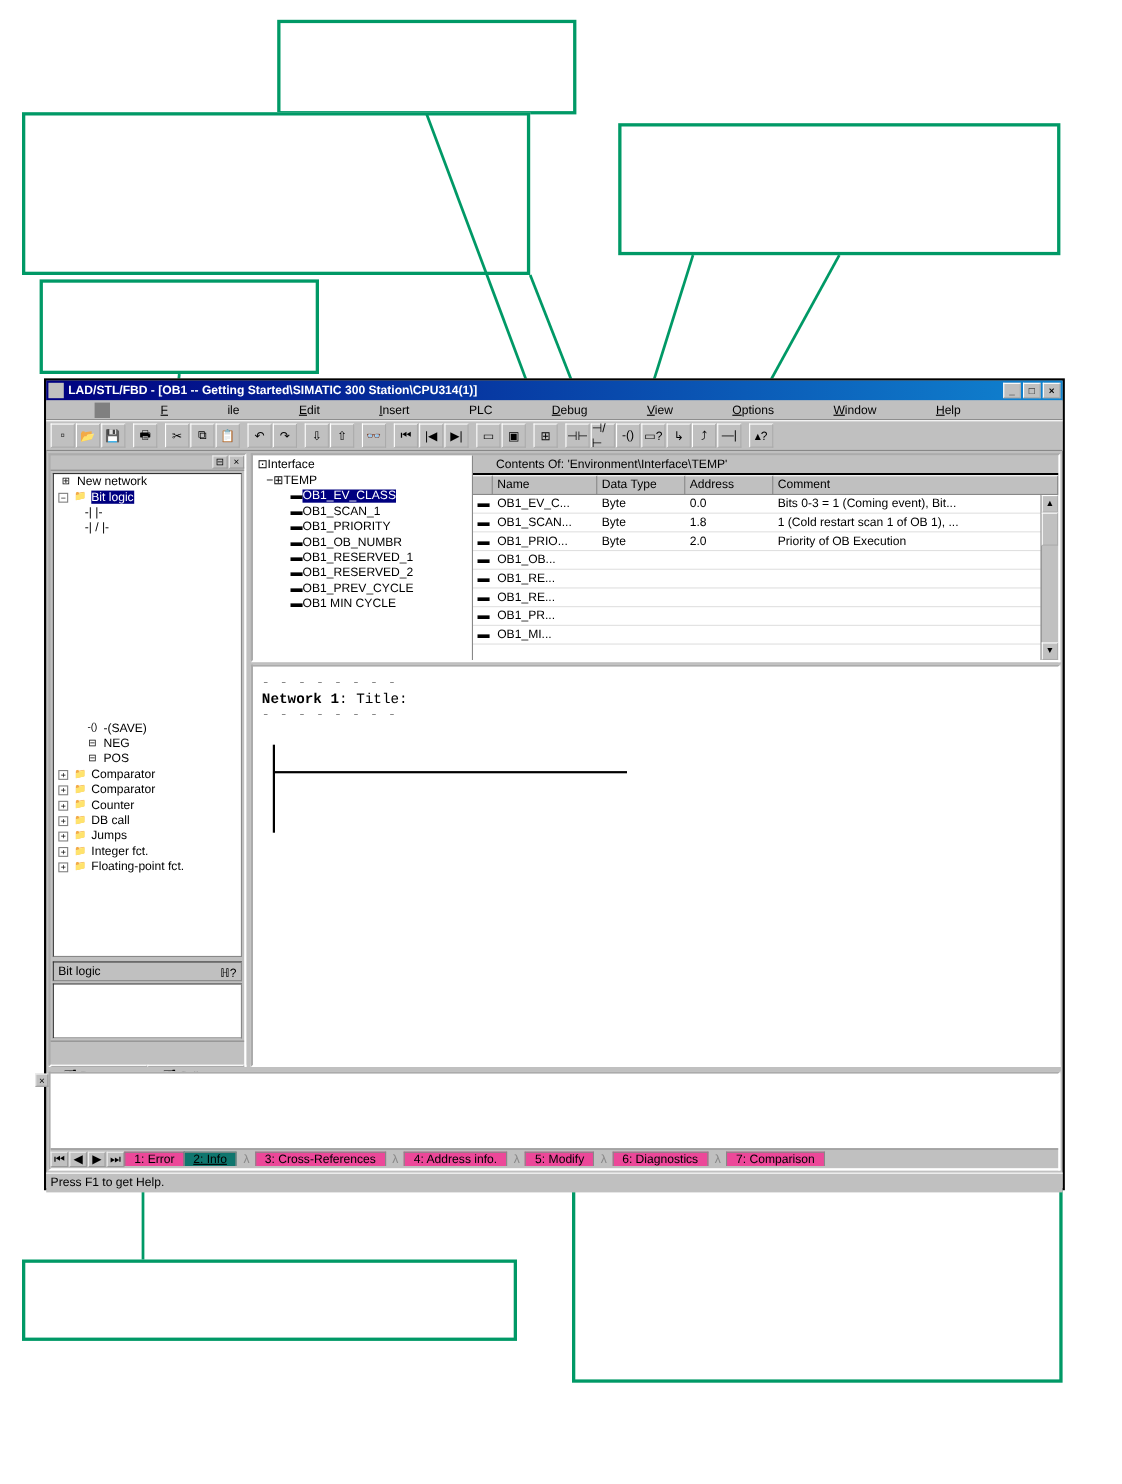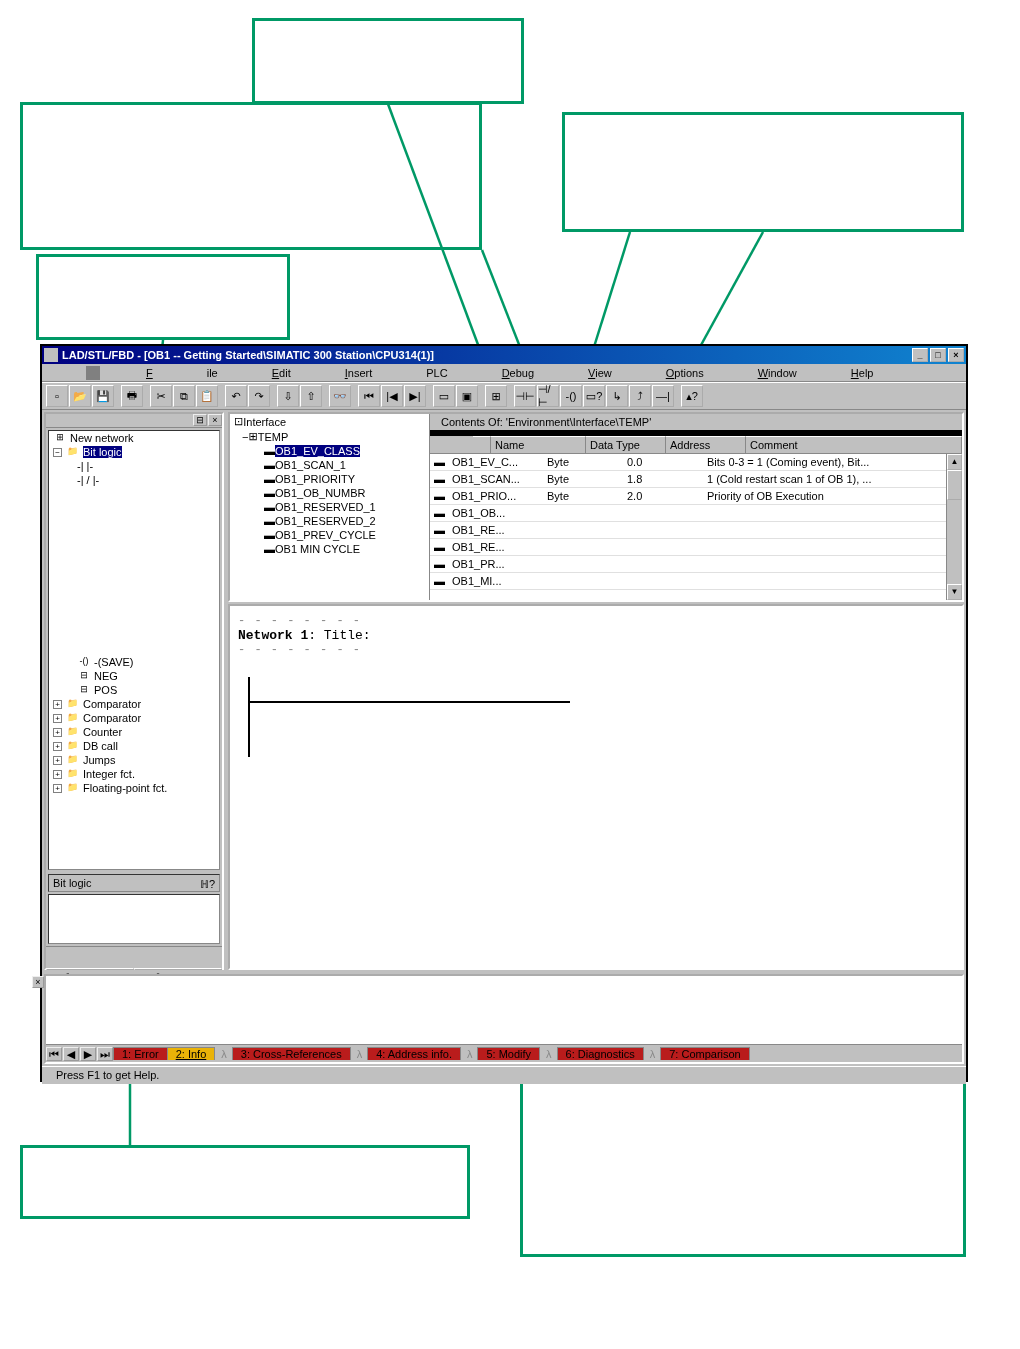--- a/index.html
+++ b/index.html
@@ -28,22 +28,22 @@
 .tree .ic { width:14px; height:12px; display:inline-block; margin-right:3px; text-align:center; font-size:9px; }
 .tree-cat { margin:2px; height:18px; border:1px inset #888; background:#c0c0c0; padding:2px 4px; display:flex; justify-content:space-between; align-items:center;}
 .left-tabs { display:flex; height:22px; border-top:1px solid #888;}
 .left-tabs .tab { flex:1; border:1px outset #fff; text-align:center; line-height:20px; font-size:10px;margin-top:21px; }
 .right-panel { flex:1; display:flex; flex-direction:column; margin:2px; }
 .upper { display:flex; height:190px; border:2px inset #fff; }
 .iface-tree { width:200px; background:#fff; border-right:1px solid #888; overflow:auto; font-size:11px; }
 .iface-tree li { padding:1px 4px; white-space:nowrap; display:flex; align-items:center;}
 .iface-tree li.sel span.lbl { background:#000080; color:#fff;}
 .iface-table { flex:1; display:flex; flex-direction:column; }
-.iface-caption { background:#c0c0c0; padding:2px 11px; font-size:11px; border-bottom:6px solid #000000;}
-.thdr { background:#c0c0c0; border-bottom:1px solid #888; display:flex;padding-left:43px; }
+.iface-caption { background:#c0c0c0; padding:2px 21px; font-size:11px; border-bottom:2px solid #000000;}
+.thdr { background:#c0c0c0; border-bottom:1px solid #888; display:flex; }
 .thdr div { border-right:1px solid #888; border-top:1px solid #fff; padding:2px 4px; font-size:11px; }
 .tbody { flex:1; background:#fff; overflow:auto; position:relative;}
 .trow { display:flex; height:17px; border-bottom:1px solid #e0e0e0; align-items:center;}
 .trow div { padding:0 4px; font-size:11px; overflow:hidden; white-space:nowrap;}
 .col-icon{ width:18px; text-align:center;}
 .col-name{ width:95px;}
 .col-type{ width:80px;}
 .col-addr{ width:80px;}
 .col-cmt{ flex:1;}
 .editor { flex:1; background:#fff; border:2px inset #fff; margin-top:2px; padding:8px; font-size:12px; position:relative; overflow:hidden;}
@@ -52,24 +52,24 @@
 .editor .dots { font-family:"Courier New",monospace; letter-spacing:1px; color:#888; }
 .editor .comment-box { background:#d0d0c8; margin-top:4px; padding:4px 6px; font-family:"Courier New",monospace; height:24px;}
 .editor .lad { margin-top:20px; margin-left:10px; }
 .editor .lad-rail { border-left:2px solid #000; height:80px; width:320px; position:relative;}
 .editor .lad-h { position:absolute; top:24px; left:0; width:320px; border-top:2px solid #000;}
 .bottom-panel { height:90px; border:2px inset #fff; background:#fff; margin:2px; position:relative; display:flex; flex-direction:column;}
 .bottom-panel .close-x { position:absolute; left:-14px; top:0; width:12px; height:12px; border:1px outset; background:#c0c0c0; text-align:center; line-height:10px; font-size:9px; }
 .bottom-tabs { background:#c0c0c0; height:18px; display:flex; align-items:center; border-top:1px solid #888; font-size:11px;}
 .bottom-tabs .nav { display:flex; }
 .bottom-tabs .nav .b { width:16px; height:14px; border:1px outset; margin-right:1px; text-align:center; line-height:12px;}
-.bottom-tabs .tab { padding:0 8px; border:1px solid #888; border-bottom:none; margin-left:-1px; background:#b91c1c; }
-.bottom-tabs .tab.active { background:#eab308;text-decoration:underline; }
+.bottom-tabs .tab { padding:0 8px; border:1px solid #888; border-bottom:none; margin-left:-1px; background:#ec4899; }
+.bottom-tabs .tab.active { background:#0f766e;text-decoration:underline; }
 .bottom-tabs .sep { margin:0 6px; color:#888;}
-.statusbar { height:18px; background:#c0c0c0; border-top:1px solid #fff; padding:2px 14px; font-size:11px; }
+.statusbar { height:18px; background:#c0c0c0; border-top:1px solid #fff; padding:2px 4px; font-size:11px; }
 .callout { position:absolute; border:3px solid #009966; background:#fff; }
 .cline { stroke:#009966; stroke-width:2.5; fill:none; }
 svg.overlay { position:absolute; left:0; top:0; width:1020px; height:1349px; pointer-events:none; }
 .scrollbar-v { position:absolute; right:0; top:0; bottom:0; width:16px; background:#c0c0c0; border-left:1px solid #888; }
 .scrollbar-v .arrow { height:16px; border:1px outset #fff; text-align:center; line-height:14px; font-size:8px; }
 .scrollbar-v .thumb { height:30px; border:1px outset #fff; background:#c0c0c0; }
 </style>
 </head>
 <body>
 

